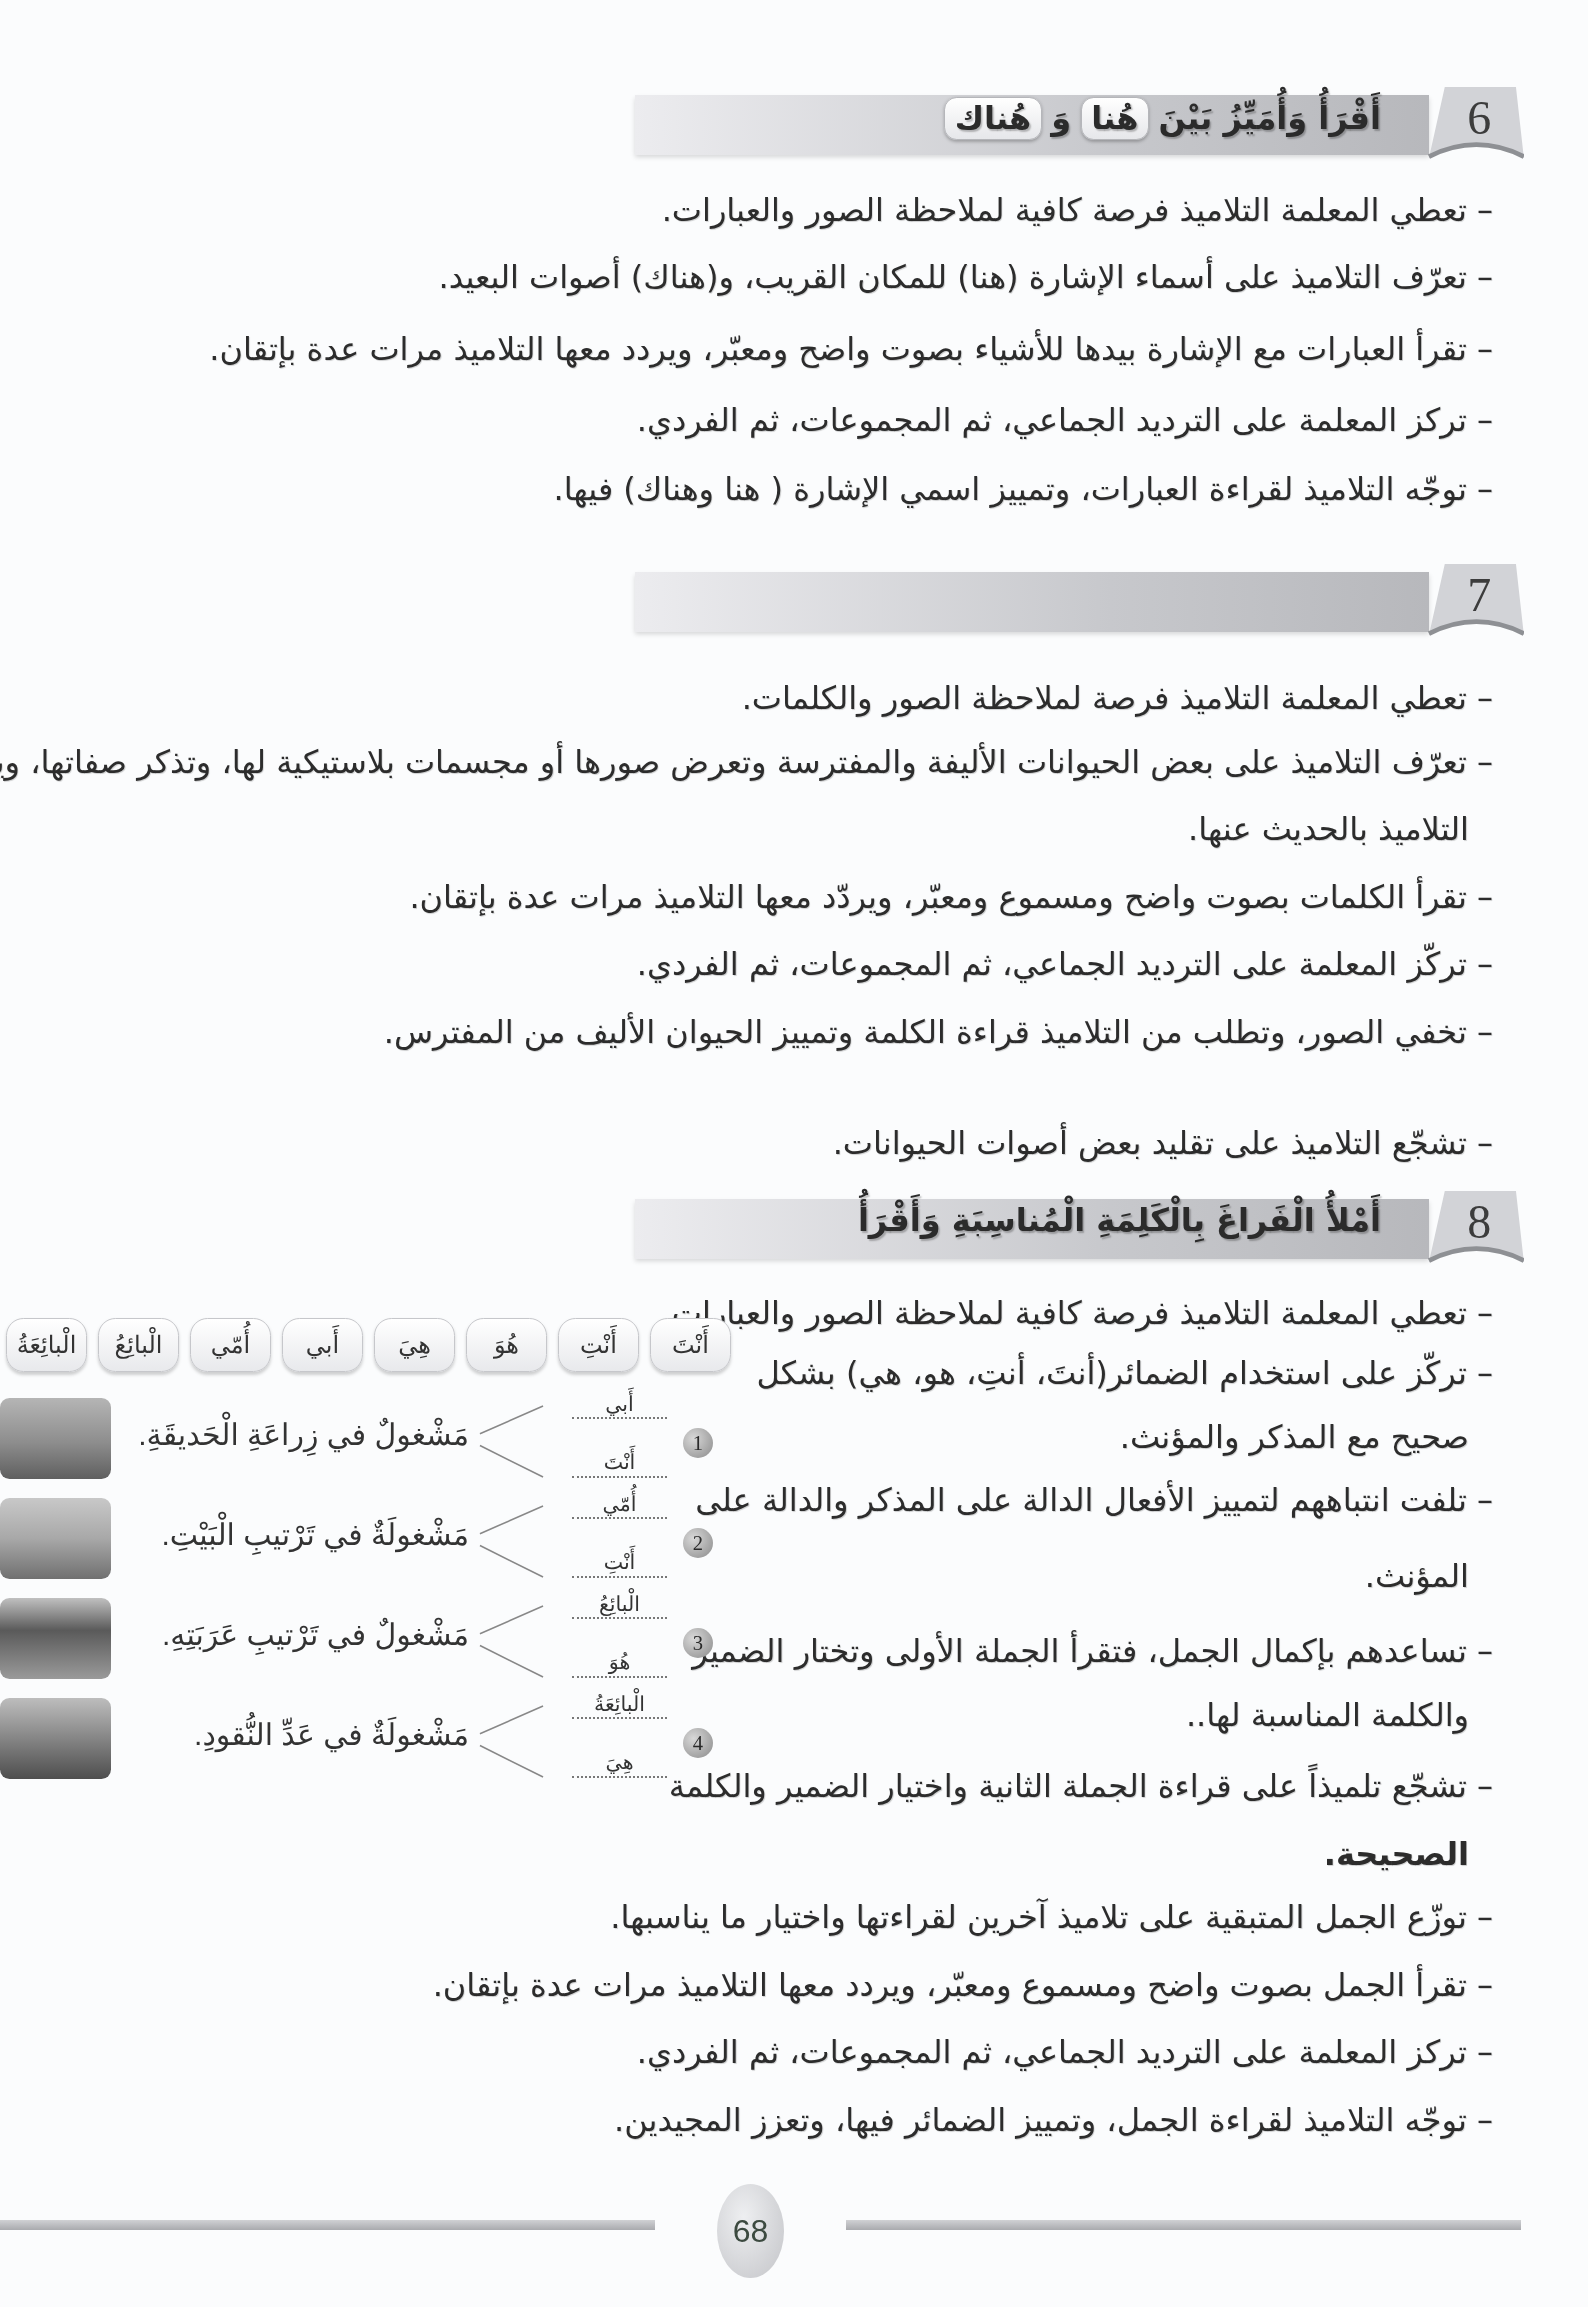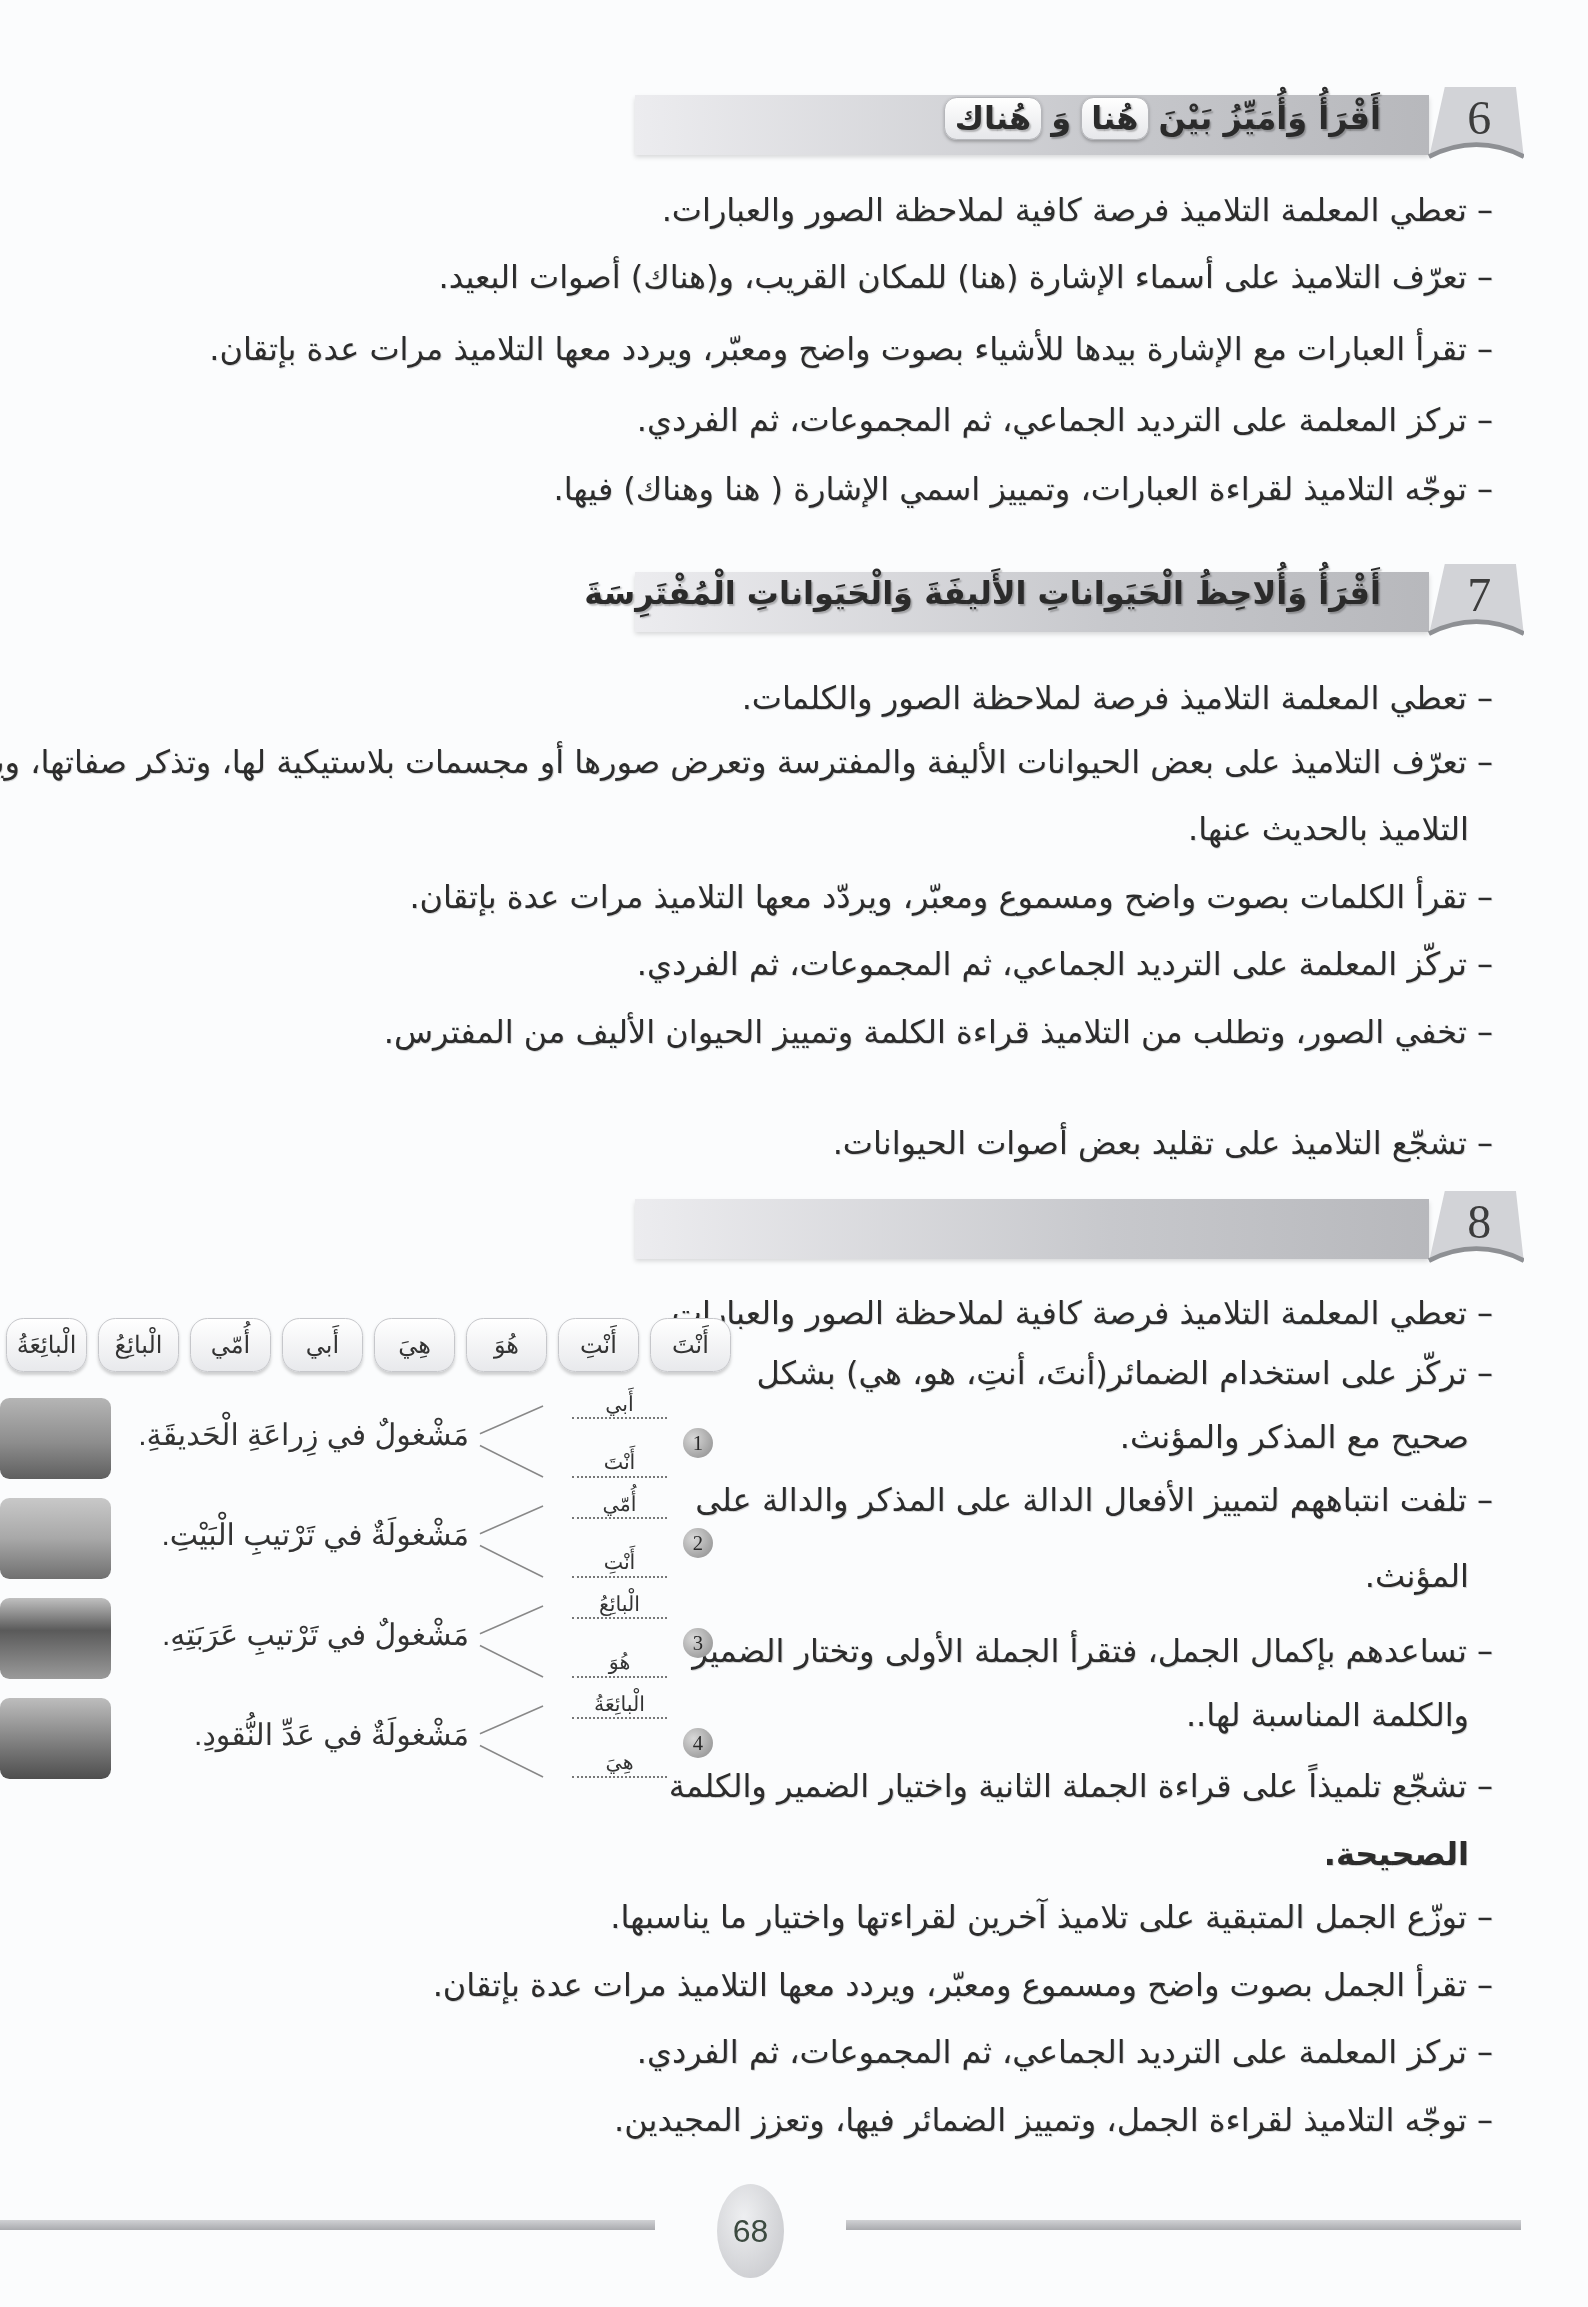--- a/index.html
+++ b/index.html
@@ -124,40 +124,40 @@
 
 <div class="sec-header" style="top:556px; width:953px;">
   <div class="sec-bar" style="width:794px;"></div>
   <div class="sec-tab">
     <svg width="111" height="87" viewBox="0 0 140 110">
       <path d="M40 10 L130 10 L140 100 Q80 70 20 100 Z" fill="#d2d3d7"></path>
       <path d="M20 98 Q80 68 140 98" stroke="#8e9094" stroke-width="6" fill="none"></path>
     </svg>
     <div class="sec-num">7</div>
   </div>
-  <div class="sec-title" style="right:143px;">أَقْرَأُ وَأُلاحِظُ الْحَيَواناتِ الأَليفَةَ وَالْحَيَواناتِ الْمُفْتَرِسَةَ</div>
 </div>
 
 <div class="bullet" style="top:679px;">– تعطي المعلمة التلاميذ فرصة لملاحظة الصور والكلمات.</div>
 <div class="bullet" style="top:743px;">– تعرّف التلاميذ على بعض الحيوانات الأليفة والمفترسة وتعرض صورها أو مجسمات بلاستيكية لها، وتذكر صفاتها، ويشاركها</div>
 <div class="bullet cont" style="top:810px;">التلاميذ بالحديث عنها.</div>
 <div class="bullet" style="top:878px;">– تقرأ الكلمات بصوت واضح ومسموع ومعبّر، ويردّد معها التلاميذ مرات عدة بإتقان.</div>
 <div class="bullet" style="top:945px;">– تركّز المعلمة على الترديد الجماعي، ثم المجموعات، ثم الفردي.</div>
 <div class="bullet" style="top:1013px;">– تخفي الصور، وتطلب من التلاميذ قراءة الكلمة وتمييز الحيوان الأليف من المفترس.</div>
 <div class="bullet" style="top:1124px;margin-left:36px;">– تشجّع التلاميذ على تقليد بعض أصوات الحيوانات.</div>
 
 <div class="sec-header" style="top:1183px; width:953px;">
   <div class="sec-bar" style="width:794px;"></div>
   <div class="sec-tab">
     <svg width="111" height="87" viewBox="0 0 140 110">
       <path d="M40 10 L130 10 L140 100 Q80 70 20 100 Z" fill="#d2d3d7"></path>
       <path d="M20 98 Q80 68 140 98" stroke="#8e9094" stroke-width="6" fill="none"></path>
     </svg>
     <div class="sec-num">8</div>
   </div>
+  <div class="sec-title" style="right:143px;">أَمْلأُ الْفَراغَ بِالْكَلِمَةِ الْمُناسِبَةِ وَأَقْرَأُ</div>
 </div>
 
 <div class="bullet narrow" style="top:1294px;">– تعطي المعلمة التلاميذ فرصة كافية لملاحظة الصور والعبارات.</div>
 <div class="bullet narrow" style="top:1354px;text-align:right;">– تركّز على استخدام الضمائر(أنتَ، أنتِ، هو، هي) بشكل</div>
 <div class="bullet cont" style="top:1418px;">صحيح مع المذكر والمؤنث.</div>
 <div class="bullet narrow" style="top:1481px;">– تلفت انتباههم لتمييز الأفعال الدالة على المذكر والدالة على</div>
 <div class="bullet cont" style="top:1557px;">المؤنث.</div>
 <div class="bullet narrow" style="top:1632px;">– تساعدهم بإكمال الجمل، فتقرأ الجملة الأولى وتختار الضمير</div>
 <div class="bullet cont" style="top:1696px;">والكلمة المناسبة لها..</div>
 <div class="bullet narrow" style="top:1767px;">– تشجّع تلميذاً على قراءة الجملة الثانية واختيار الضمير والكلمة</div>

